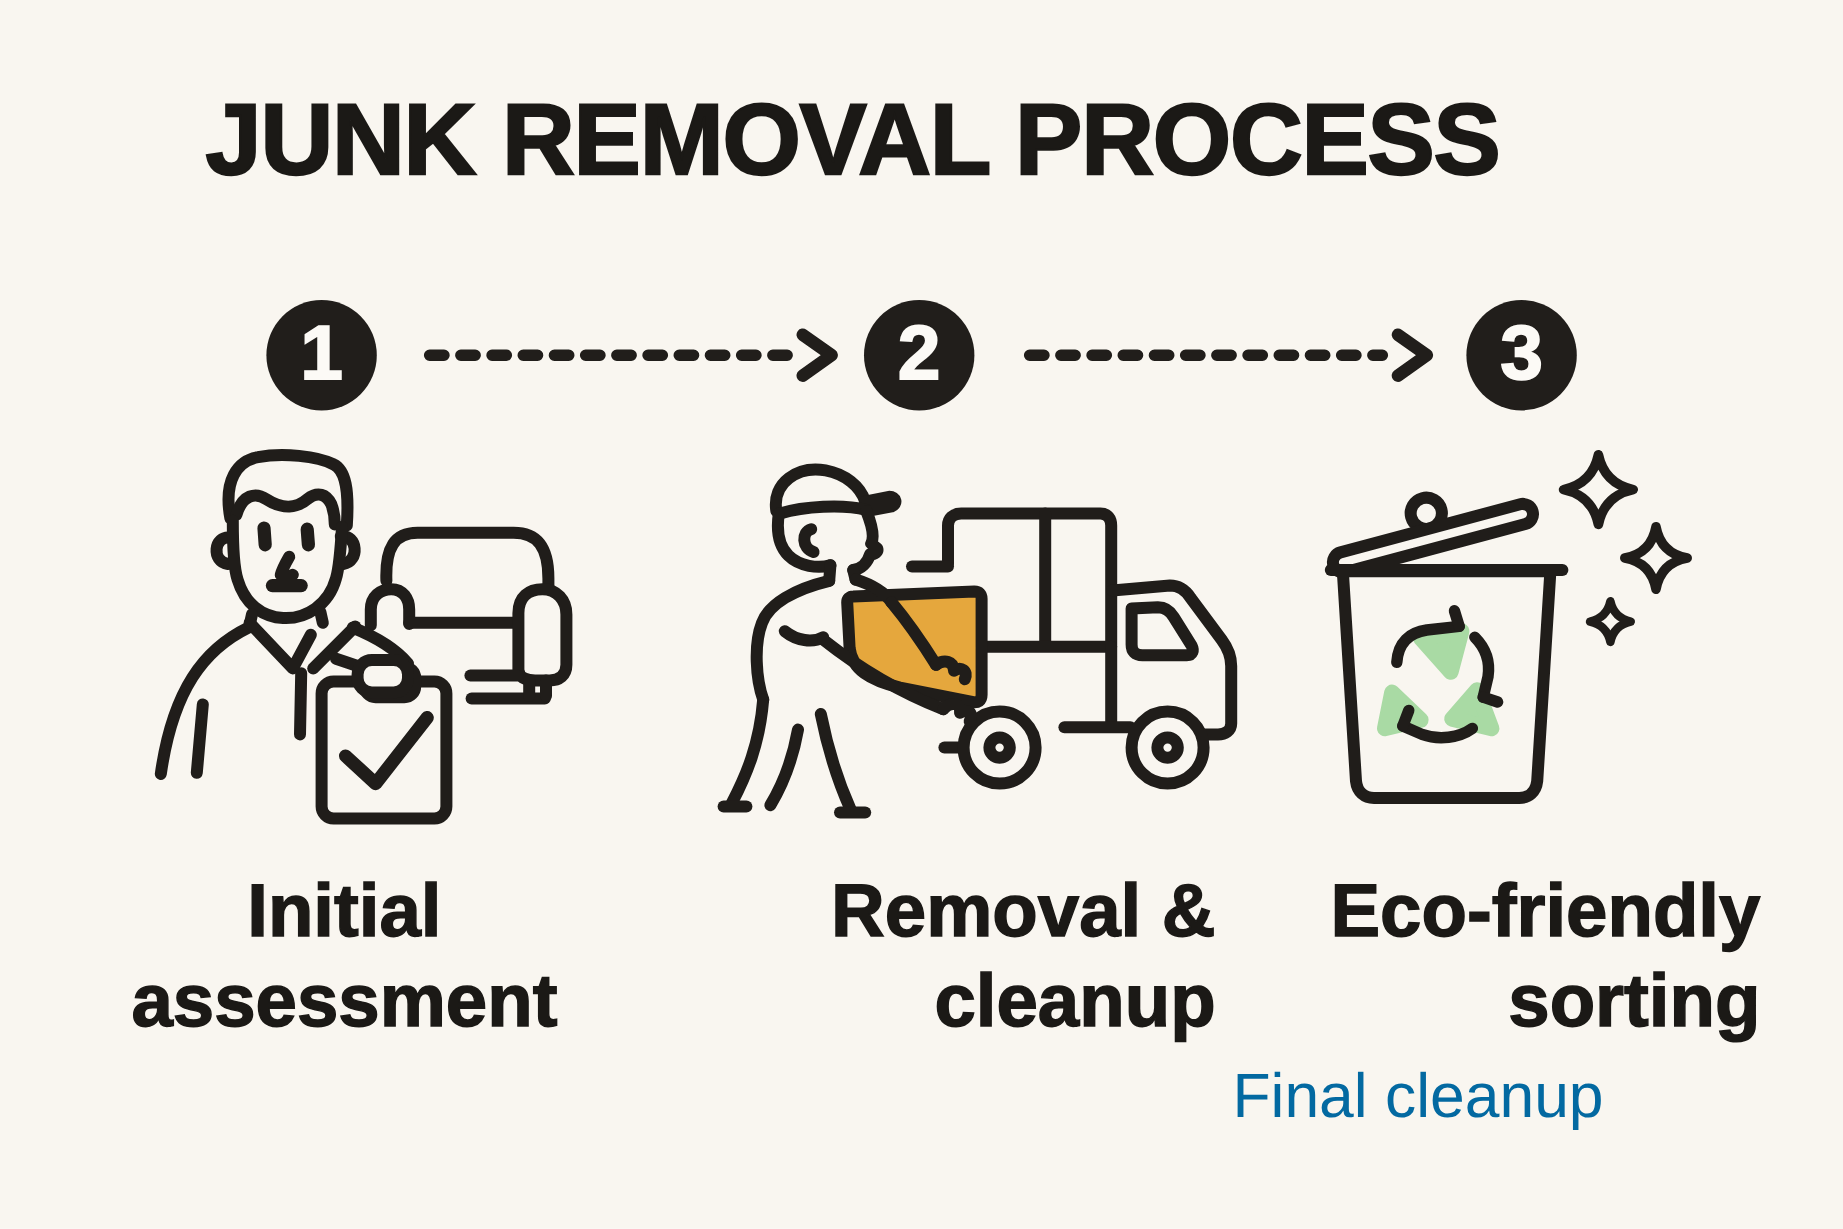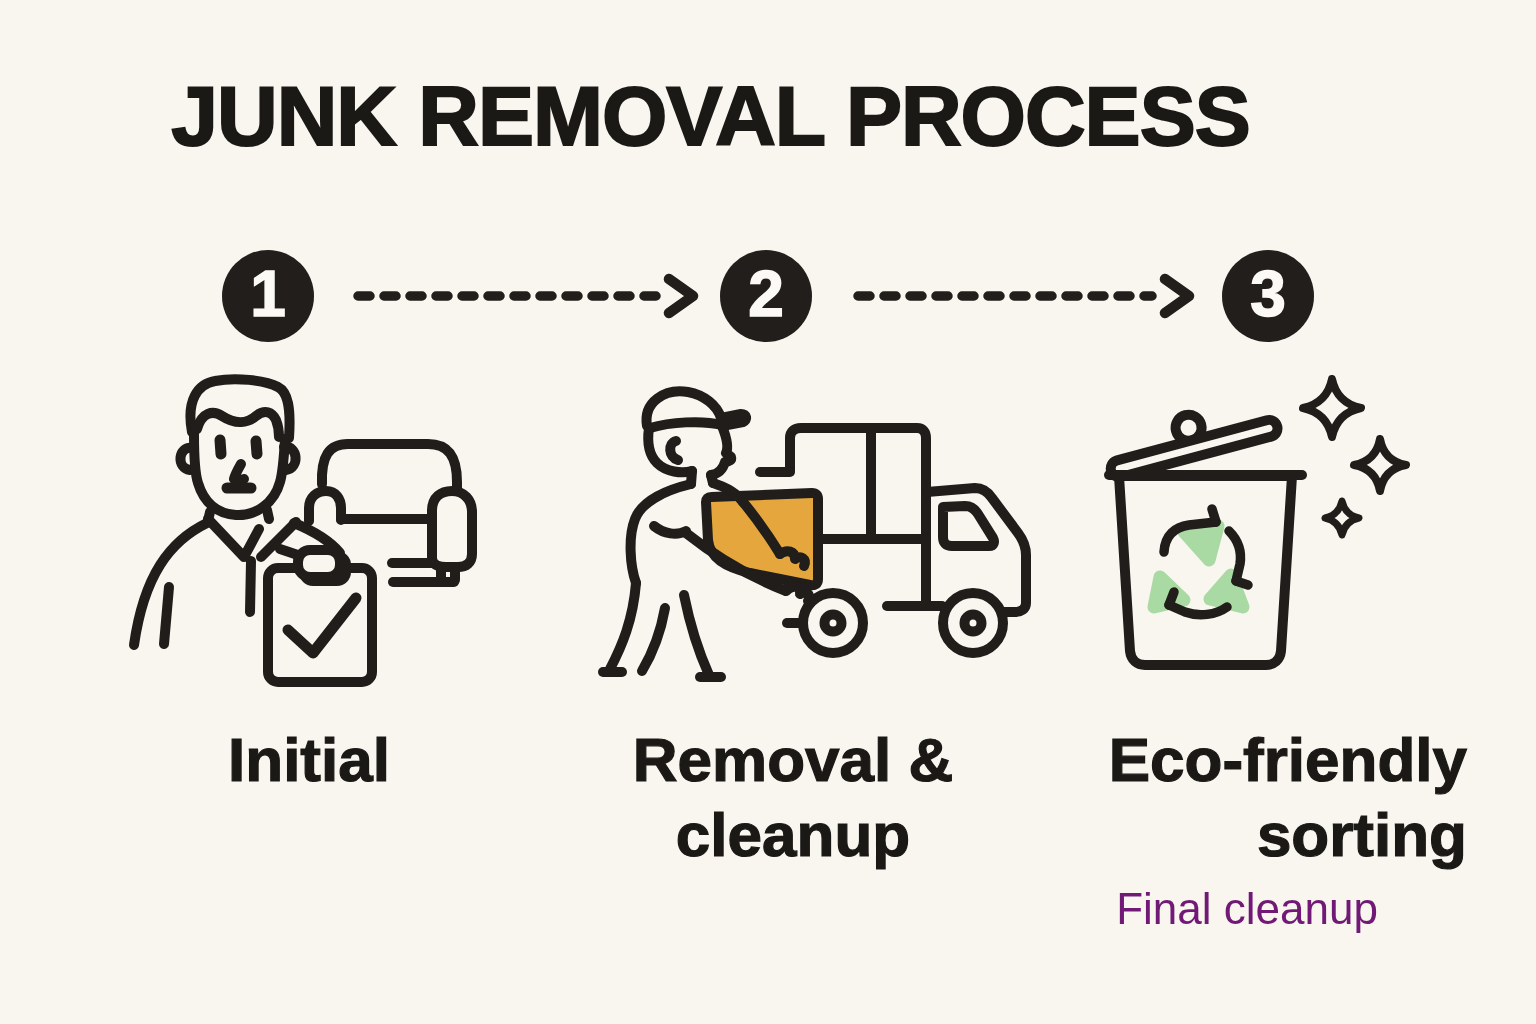--- a/index.html
+++ b/index.html
@@ -52,31 +52,31 @@
     width:440px;
     top:722px;
     text-align:center;
     font-size:62px;
     font-weight:bold;
     line-height:1.21;
     color:#1B1916;
     -webkit-text-stroke:1.2px #1B1916;
   }
   .step-label .line{display:block;}
-  .l1{left:89px;}
-  .l2{left:573px;}
+  .l1{left:67px;}
+  .l2{left:573px;text-align:right;}
   .l3{left:1027px;text-align:right;}
   .step-sublabel{
     position:absolute;
     width:440px;
     left:1027px;top:884px;
-    text-align:center;
-    font-size:44px;
+    text-align:left;
+    font-size:52px;
     font-weight:400;
-    color:#701a75;
+    color:#0369a1;
   }
 </style>
 </head>
 <body>
 
 <div class="canvas">
 
   <h1 class="title">JUNK REMOVAL PROCESS</h1>
 
   <div class="step-circle c1">
@@ -213,20 +213,21 @@
           <path d="M 156,211 L 168,215"></path>
           <path d="M 147,237 C 136,245 119,247 105,242 L 89,235"></path>
           <path d="M 89,235 L 94,222"></path>
         </g>
       </g>
     </g>
   </svg>
 
   <div class="step-label l1">
     <span class="line">Initial</span>
+    <span class="line">assessment</span>
   </div>
   <div class="step-label l2">
     <span class="line">Removal &amp;</span>
     <span class="line">cleanup</span>
   </div>
   <div class="step-label l3">
     <span class="line">Eco-friendly</span>
     <span class="line">sorting</span>
   </div>
   <div class="step-sublabel">Final cleanup</div>

